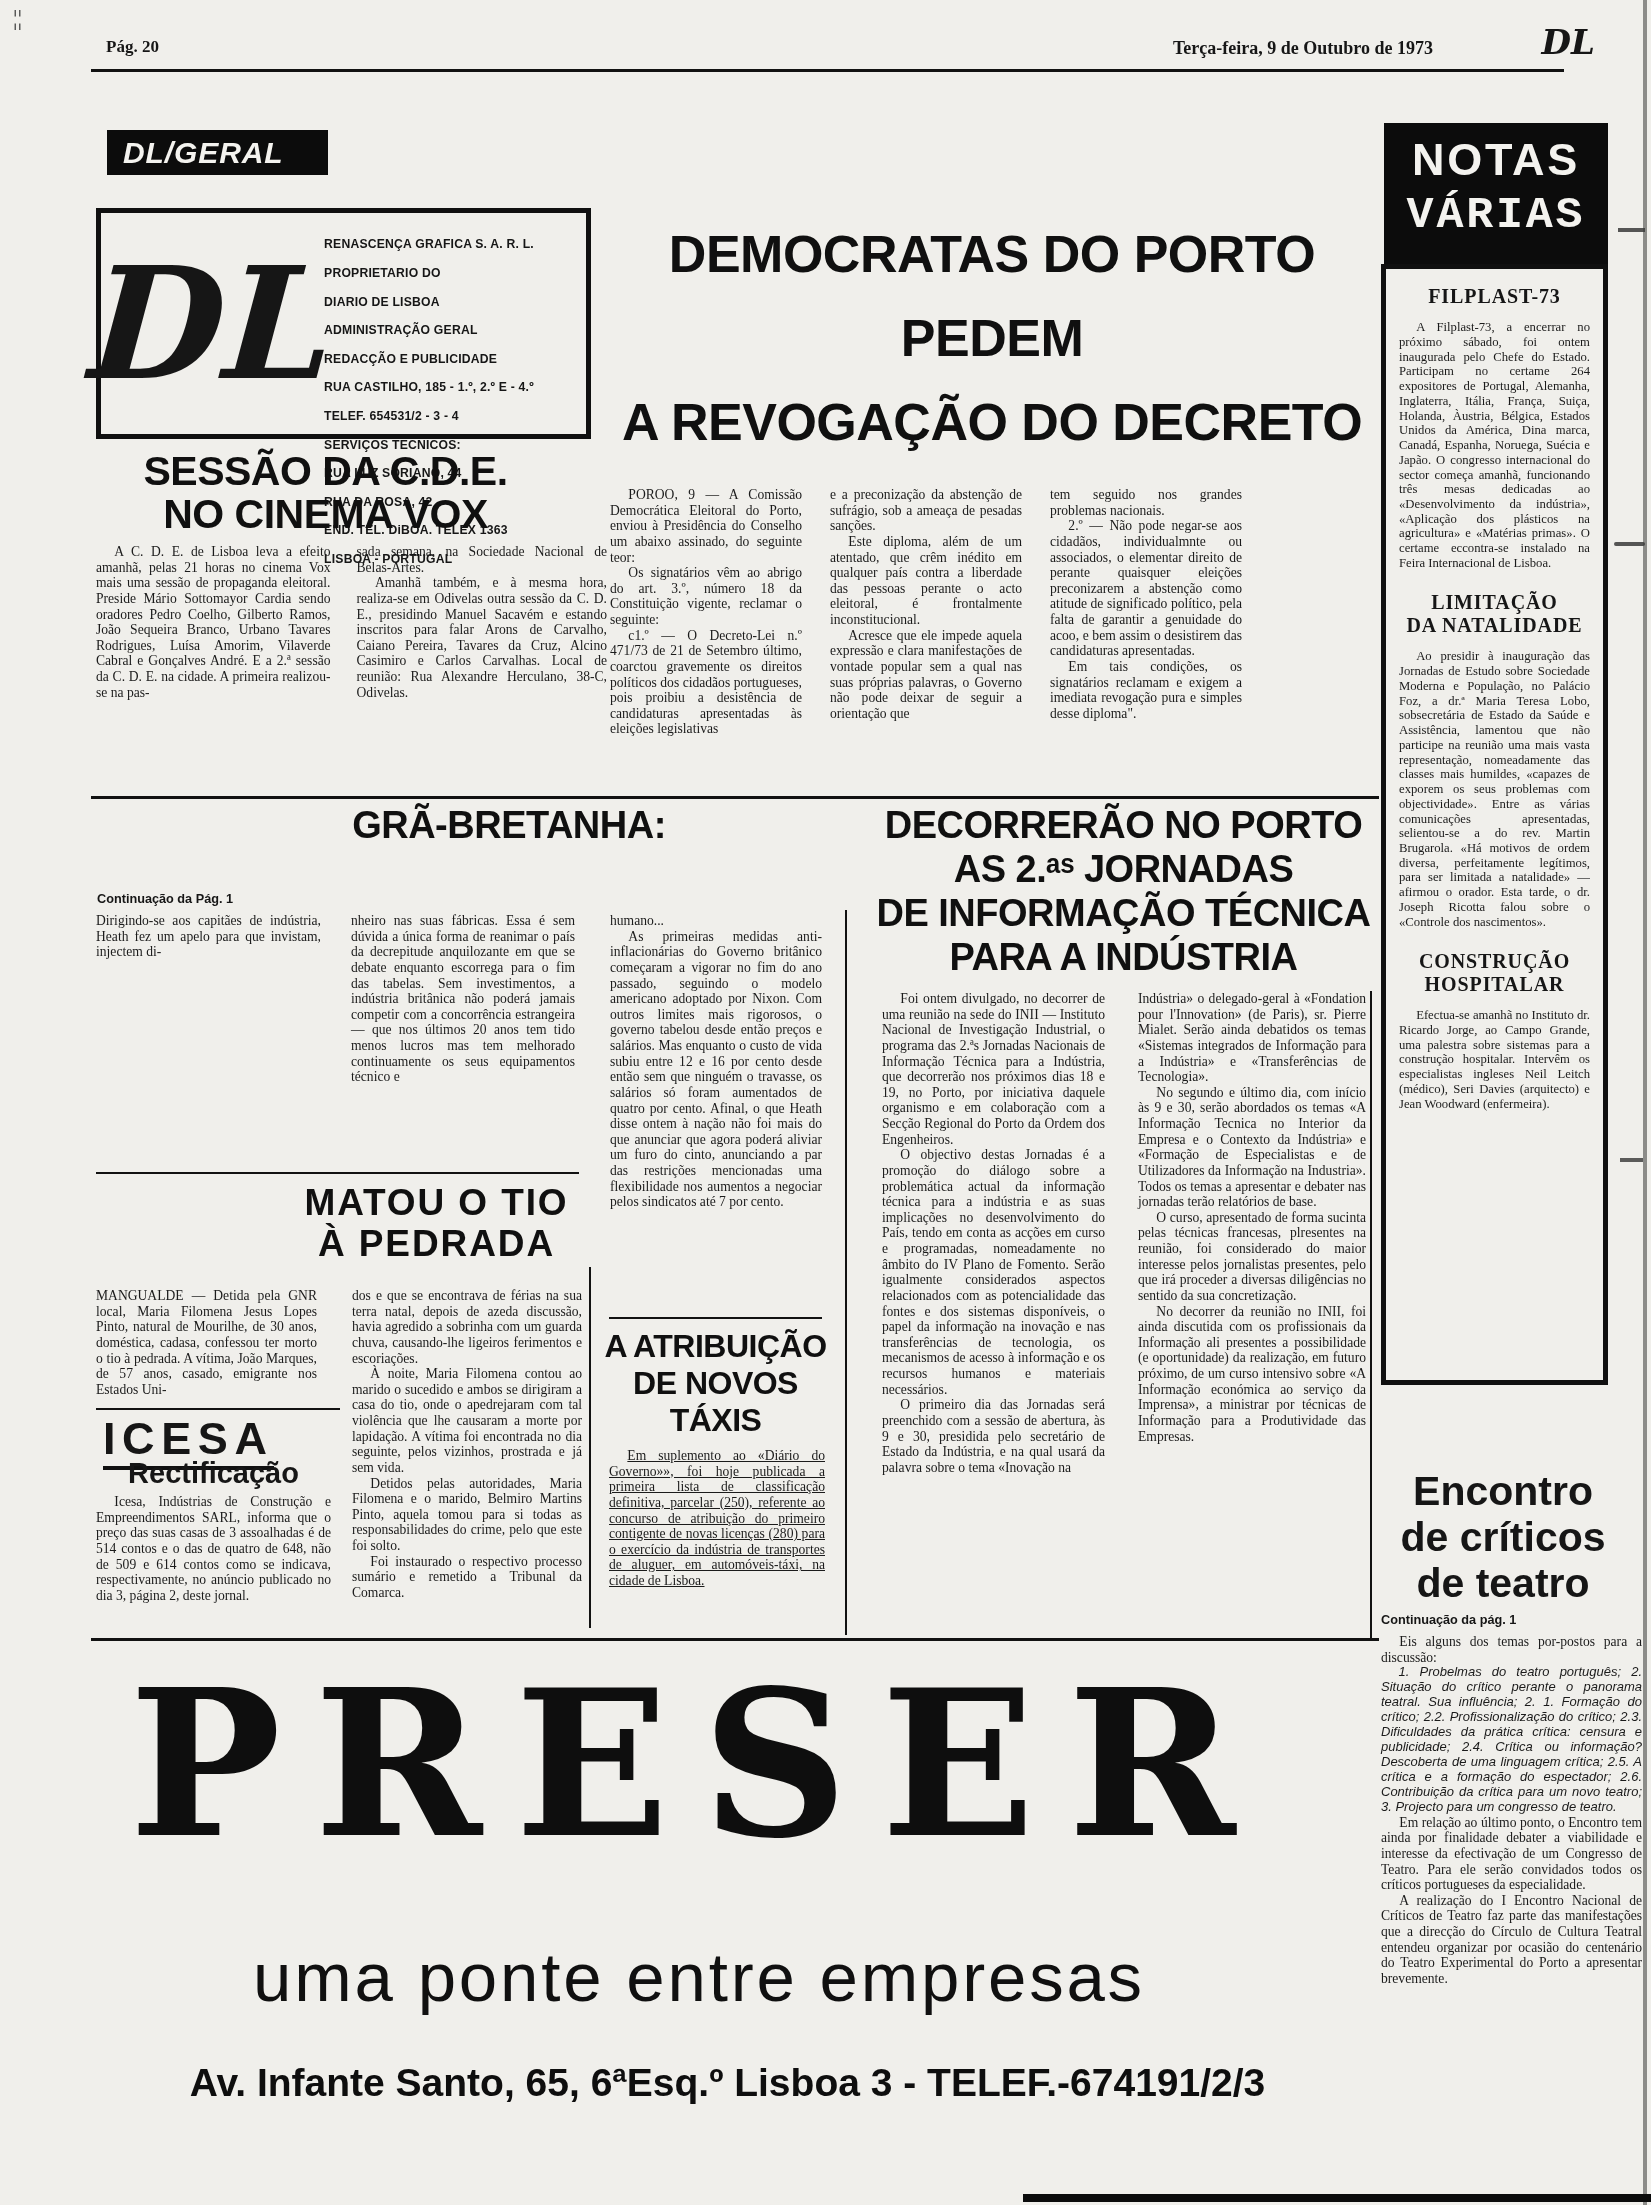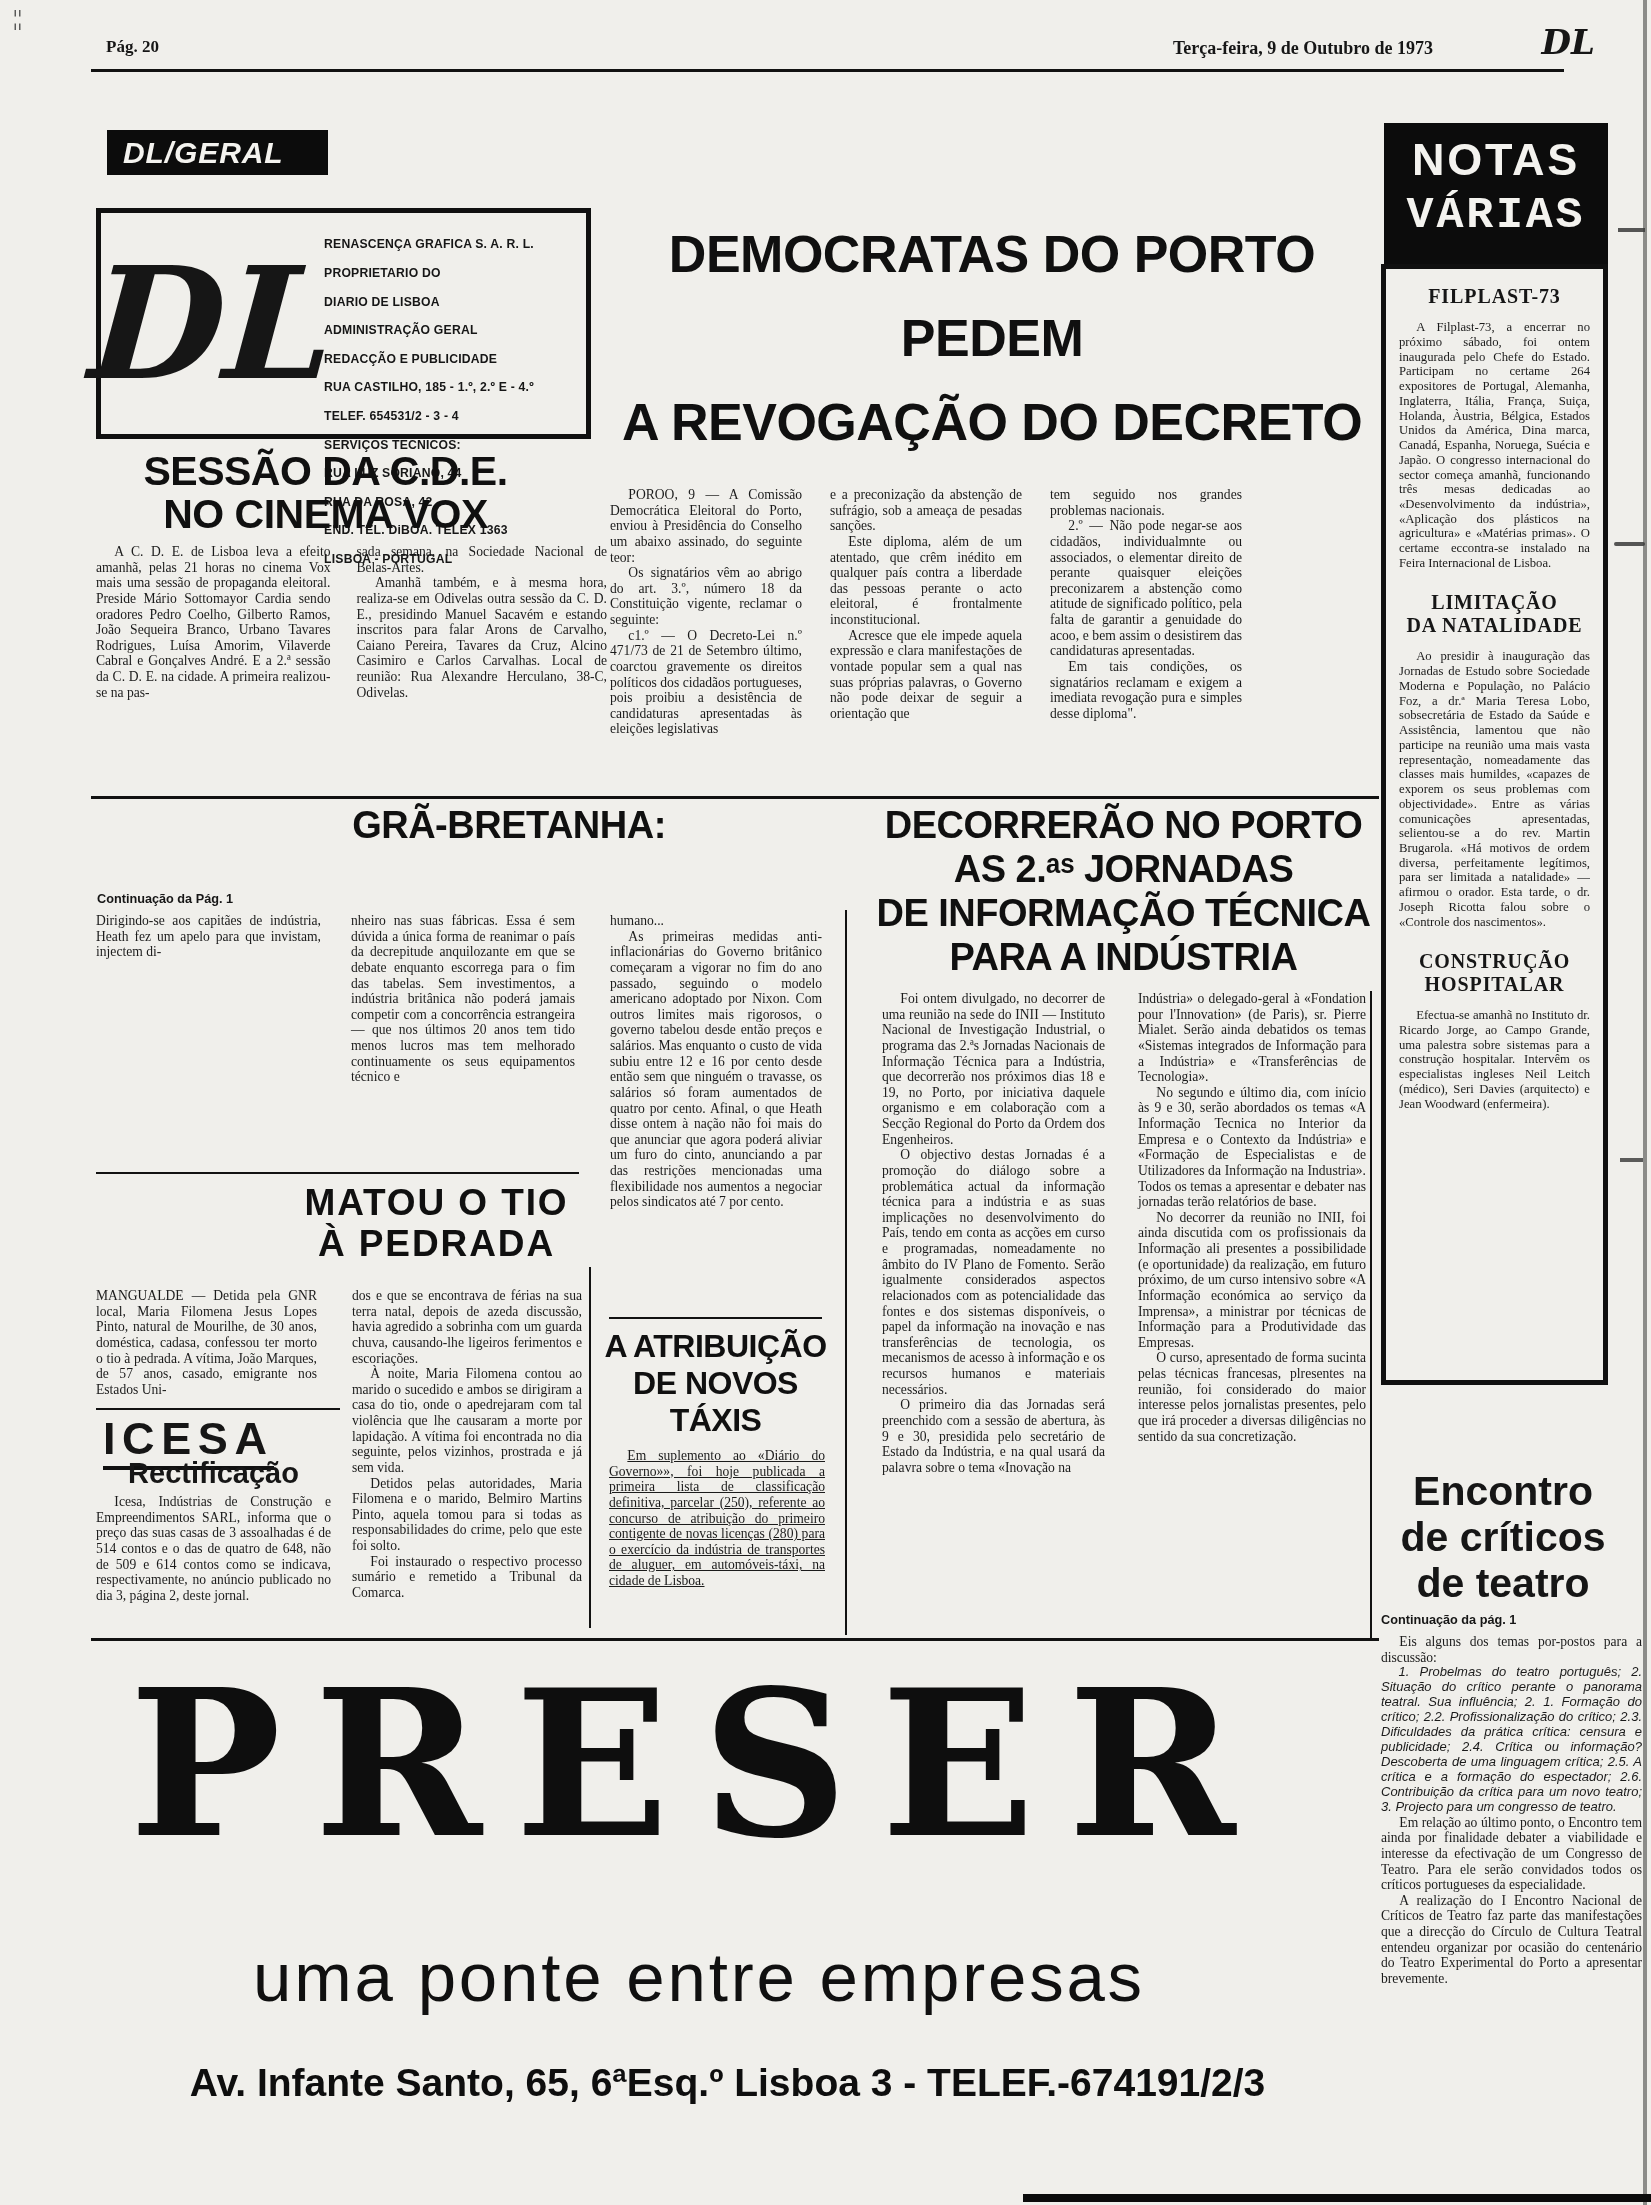--- a/index.html
+++ b/index.html
@@ -153,22 +153,22 @@
     <span class="hline">PARA A INDÚSTRIA</span>
   </div>
   <div class="abs body-text" style="left:882px;top:991px;width:223px;">
       <p>Foi ontem divulgado, no decorrer de uma reunião na sede do INII — Instituto Nacional de Investigação Industrial, o programa das 2.ªs Jornadas Nacionais de Informação Técnica para a Indústria, que decorrerão nos próximos dias 18 e 19, no Porto, por iniciativa daquele organismo e em colaboração com a Secção Regional do Porto da Ordem dos Engenheiros.</p>
       <p>O objectivo destas Jornadas é a promoção do diálogo sobre a problemática actual da informação técnica para a indústria e as suas implicações no desenvolvimento do País, tendo em conta as acções em curso e programadas, nomeadamente no âmbito do IV Plano de Fomento. Serão igualmente considerados aspectos relacionados com as potencialidade das fontes e dos sistemas disponíveis, o papel da informação na inovação e nas transferências de tecnologia, os mecanismos de acesso à informação e os recursos humanos e materiais necessários.</p>
       <p>O primeiro dia das Jornadas será preenchido com a sessão de abertura, às 9 e 30, presidida pelo secretário de Estado da Indústria, e na qual usará da palavra sobre o tema «Inovação na</p>
     </div>
   <div class="abs body-text cont" style="left:1138px;top:991px;width:228px;">
       <p>Indústria» o delegado-geral à «Fondation pour l'Innovation» (de Paris), sr. Pierre Mialet. Serão ainda debatidos os temas «Sistemas integrados de Informação para a Indústria» e «Transferências de Tecnologia».</p>
       <p>No segundo e último dia, com início às 9 e 30, serão abordados os temas «A Informação Tecnica no Interior da Empresa e o Contexto da Indústria» e «Formação de Especialistas e de Utilizadores da Informação na Industria». Todos os temas a apresentar e debater nas jornadas terão relatórios de base.</p>
+      <p>O curso, apresentado de forma sucinta pelas técnicas francesas, plresentes na reunião, foi considerado do maior interesse pelos jornalistas presentes, pelo que irá proceder a diversas diligências no sentido da sua concretização.</p>
       <p>No decorrer da reunião no INII, foi ainda discutida com os profissionais da Informação ali presentes a possibilidade (e oportunidade) da realização, em futuro próximo, de um curso intensivo sobre «A Informação económica ao serviço da Imprensa», a ministrar por técnicas de Informação para a Produtividade das Empresas.</p>
-      <p>O curso, apresentado de forma sucinta pelas técnicas francesas, plresentes na reunião, foi considerado do maior interesse pelos jornalistas presentes, pelo que irá proceder a diversas diligências no sentido da sua concretização.</p>
     </div>
 
   <div class="abs rule-v" style="left:589px;top:1267px;height:361px;width:2.3px;"></div>
   <div class="abs rule-v" style="left:845px;top:910px;height:725px;width:2.3px;"></div>
   <div class="abs rule-v" style="left:1370px;top:991px;height:648px;width:2.3px;"></div>
   <div class="abs rule-h" style="left:91px;top:1638px;width:1288px;"></div>
 
   <div class="abs banner" style="left:1384px;top:123px;width:224px;height:141px;text-align:center;padding-top:9.4px;box-sizing:border-box;">
     <div style="font-family:'Liberation Sans',sans-serif;font-weight:700;font-size:45px;line-height:56px;letter-spacing:2.8px;">NOTAS</div>
     <div style="font-family:Liberation Mono, monospace;font-weight:700;font-size:45px;line-height:56px;letter-spacing:2.8px;">VÁRIAS</div>

